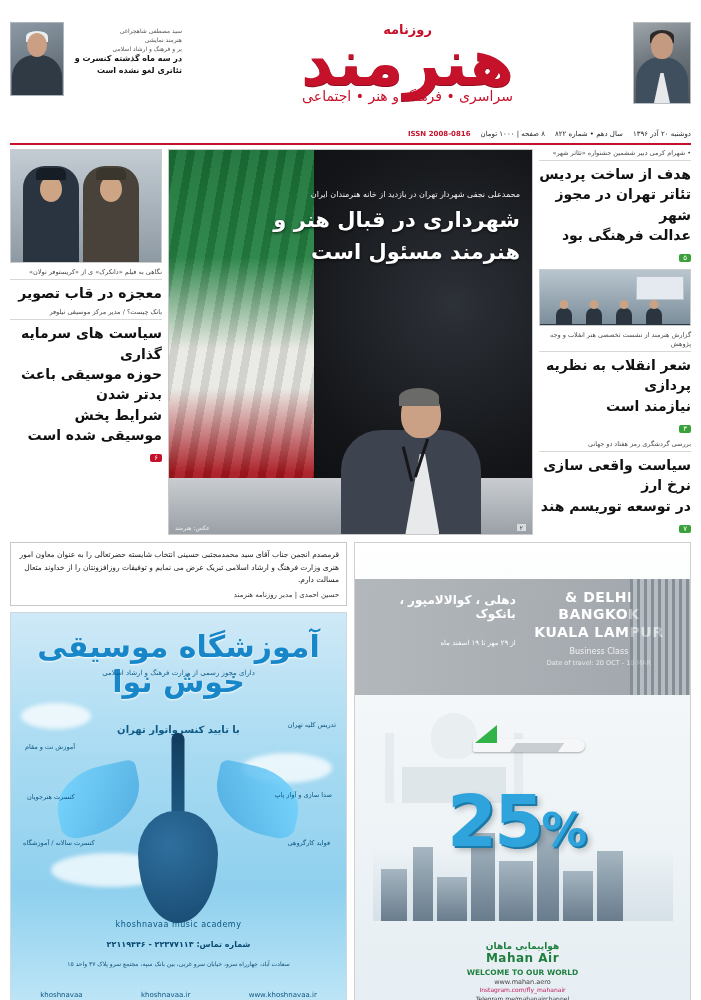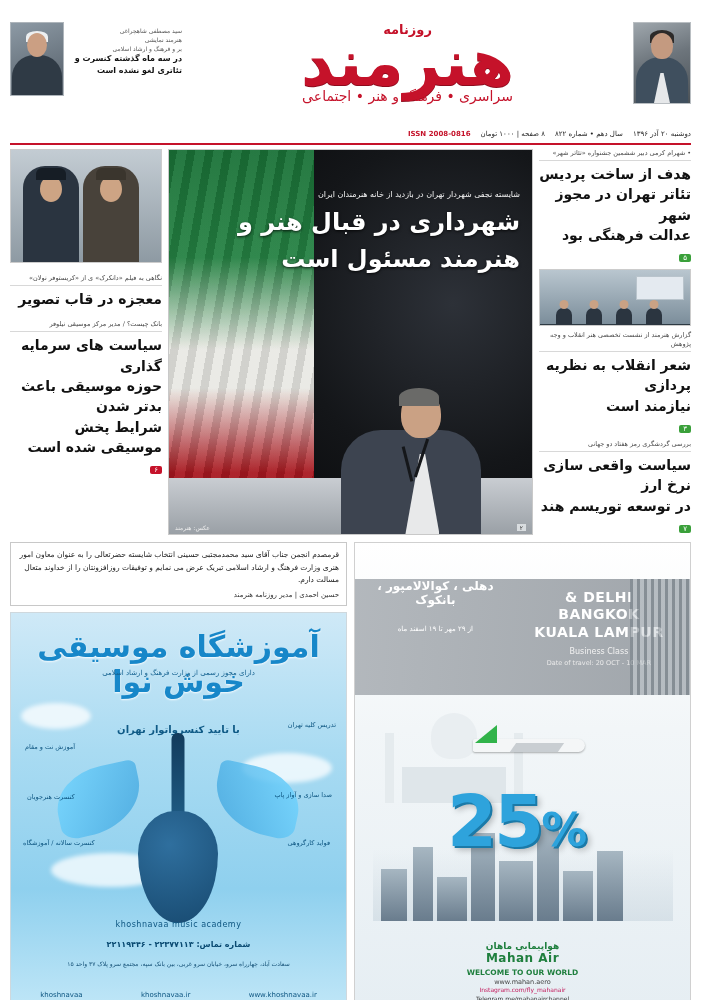--- a/index.html
+++ b/index.html
@@ -161,21 +161,21 @@
   .col-right {
     width: 152px;
     display: flex; flex-direction: column; gap: 5px;
   }
   .col-center {
     flex: 1 1 auto;
     position: relative;
   }
   .col-left {
     width: 152px;
-    display: flex; flex-direction: column; gap: 11px;
+    display: flex; flex-direction: column; gap: 5px;
   }
 
   
   .brief {
     direction: rtl; text-align: right;
   }
   .brief-kicker {
     font-size: 6.5px; color: #4a4a4a; line-height: 1.4;
     border-bottom: 1px solid #d8d8d8;
     padding-bottom: 2px; margin-bottom: 3px;
@@ -281,21 +281,21 @@
   }
   .hero-caption {
     position: absolute; right: 0; left: 0; top: 40px;
     direction: rtl; text-align: right;
     padding: 0 12px;
   }
   .hero-kicker {
     font-size: 8px; color: #fff; opacity: .95; margin-bottom: 5px;
   }
   .hero-title {
-    font-size: 24px; font-weight: bold; color: #fff;
+    font-size: 21px; font-weight: bold; color: #fff;
     line-height: 1.55; text-shadow: 0 1px 3px rgba(0,0,0,.8);
   }
   .hero-foot {
     position: absolute; left: 6px; bottom: 3px;
     font-size: 6px; color: #eee;
   }
   .hero-foot-r {
     position: absolute; right: 6px; bottom: 3px;
     font-size: 6px; color: #333;
     background: #d9dde0; padding: 0 3px;
@@ -442,21 +442,21 @@
   }
   .ad-dest {
     font-size: 14px; font-weight: bold; letter-spacing: .5px; line-height: 1.25;
     color: #ffffff;
   }
   .ad-class {
     font-size: 8px; margin-top: 6px; color: #f2f2f2;
   }
   .ad-date { font-size: 6.5px; margin-top: 3px; color: #eaeaea; }
   .ad-head-right {
-    width: 48%; direction: rtl; text-align: center; 
+    width: 48%; direction: rtl; text-align: right; padding-top: 14px;
     color: #fff;
   }
   .ad-dest-fa { font-size: 12px; font-weight: bold; }
   .ad-class-fa { font-size: 7px; margin-top: 18px; }
   .ad-bars {
     position: absolute; right: 0; top: 0; width: 60px; height: 116px;
     background: repeating-linear-gradient(90deg,#6f7a82 0 3px,#c7ced3 3px 7px);
     opacity: .55;
   }
 
@@ -632,21 +632,21 @@
         <div class="flag"></div>
         <div class="podium"></div>
         <div class="speaker-body"></div>
         <div class="speaker-shirt"></div>
         <div class="speaker-head"></div>
         <div class="speaker-hair"></div>
         <div class="mic"></div>
         <div class="mic2"></div>
 
         <div class="hero-caption">
-          <div class="hero-kicker">شایسته نجفی شهردار تهران در بازدید از خانه هنرمندان ایران</div>
+          <div class="hero-kicker">محمدعلی نجفی شهردار تهران در بازدید از خانه هنرمندان ایران</div>
           <div class="hero-title">شهرداری در قبال هنر و</div>
           <div class="hero-title">هنرمند مسئول است</div>
         </div>
         <div class="hero-foot">عکس: هنرمند</div>
         <div class="hero-foot-r">۲</div>
       </div>
     </div>
 
     <div class="col-left">
 

